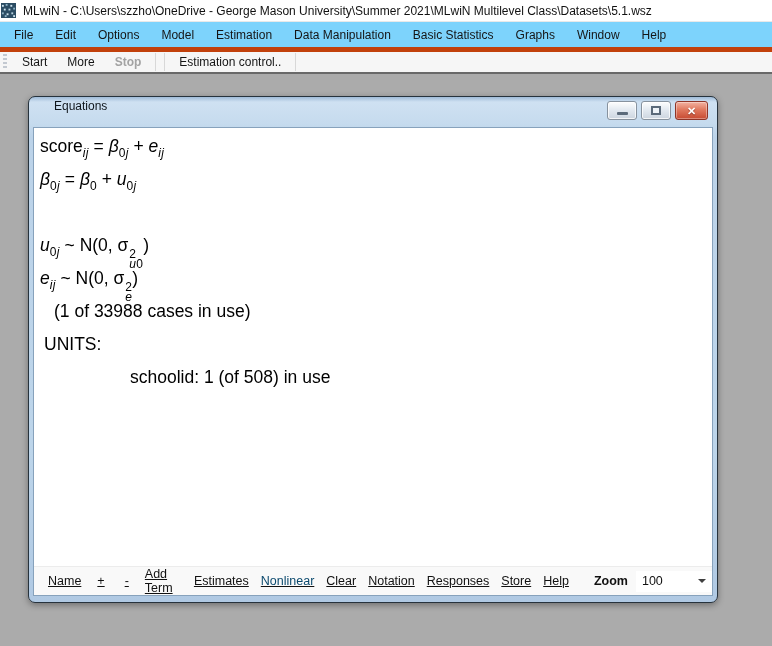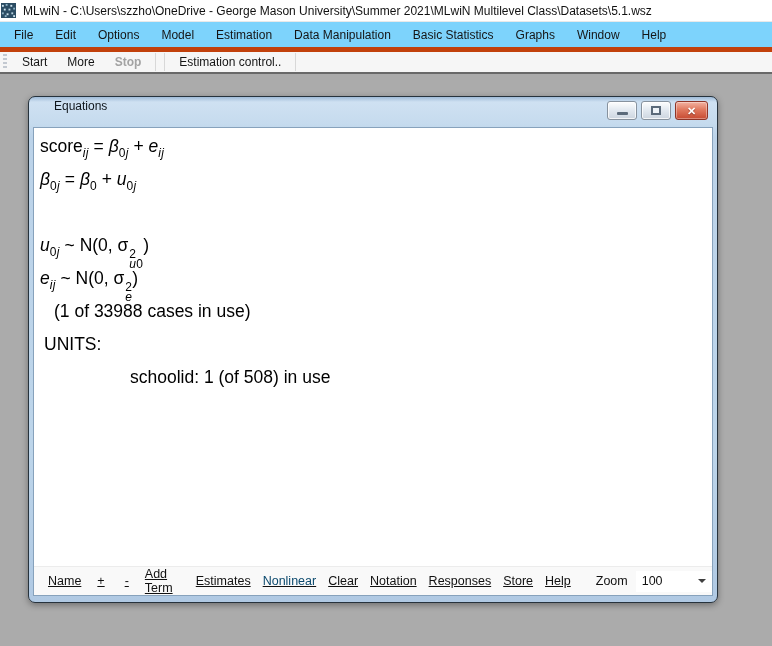--- a/index.html
+++ b/index.html
@@ -63,21 +63,21 @@
   .s-sub { display:block; font-style:italic; letter-spacing:0.3px; }
 
   
   .eqfooter { position:absolute; left:0; right:0; bottom:0; height:29px; background:#f9f9f9;
     border-top:1px solid #ececec; display:flex; align-items:center; padding-left:8px;
     font-size:12.5px; color:#111; }
   .eqbtns { display:flex; align-items:center;text-decoration:underline; }
   .ef-btn { padding:0 6px; }
   .ef-btn.sym { padding:0 10px; }
   .ef-btn.disabled { color:#0c4a6e; }
-  .zoomlbl { font-weight:normal; padding:0 5px 0 7px;margin-left:12px; }
+  .zoomlbl { font-weight:bold; padding:0 5px 0 7px;margin-left:12px; }
   .combo { width:78px; height:21px; background:#fff; display:flex; align-items:center;
     justify-content:space-between; padding:0 6px; margin-left:3px; }
   .combo-arrow { width:0; height:0; border-left:4px solid transparent; border-right:4px solid transparent;
     border-top:4px solid #3f3f3f; }
 </style>
 </head>
 <body>
 
 <div class="app">
 

